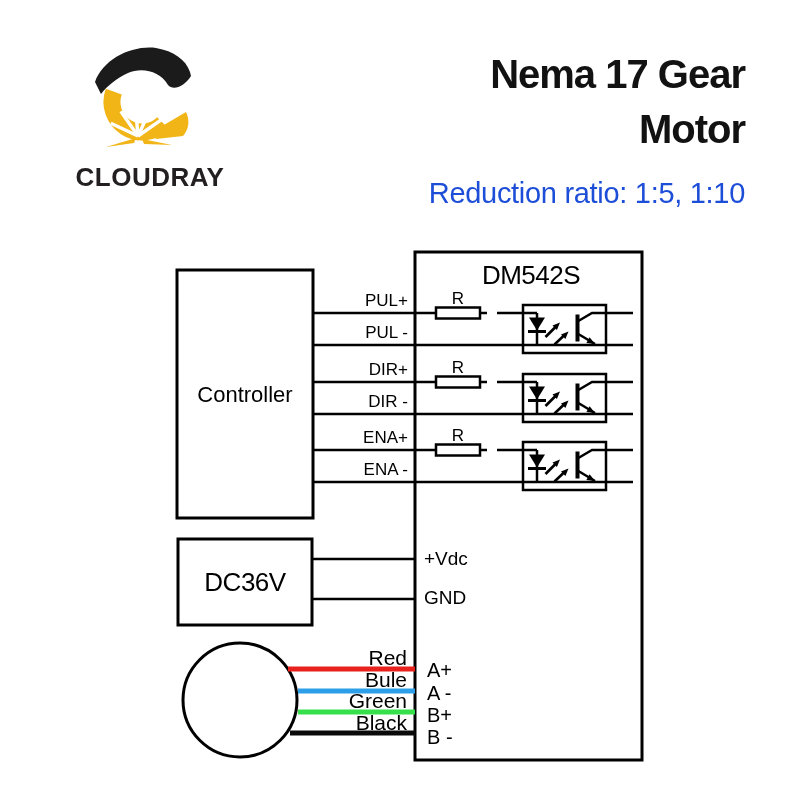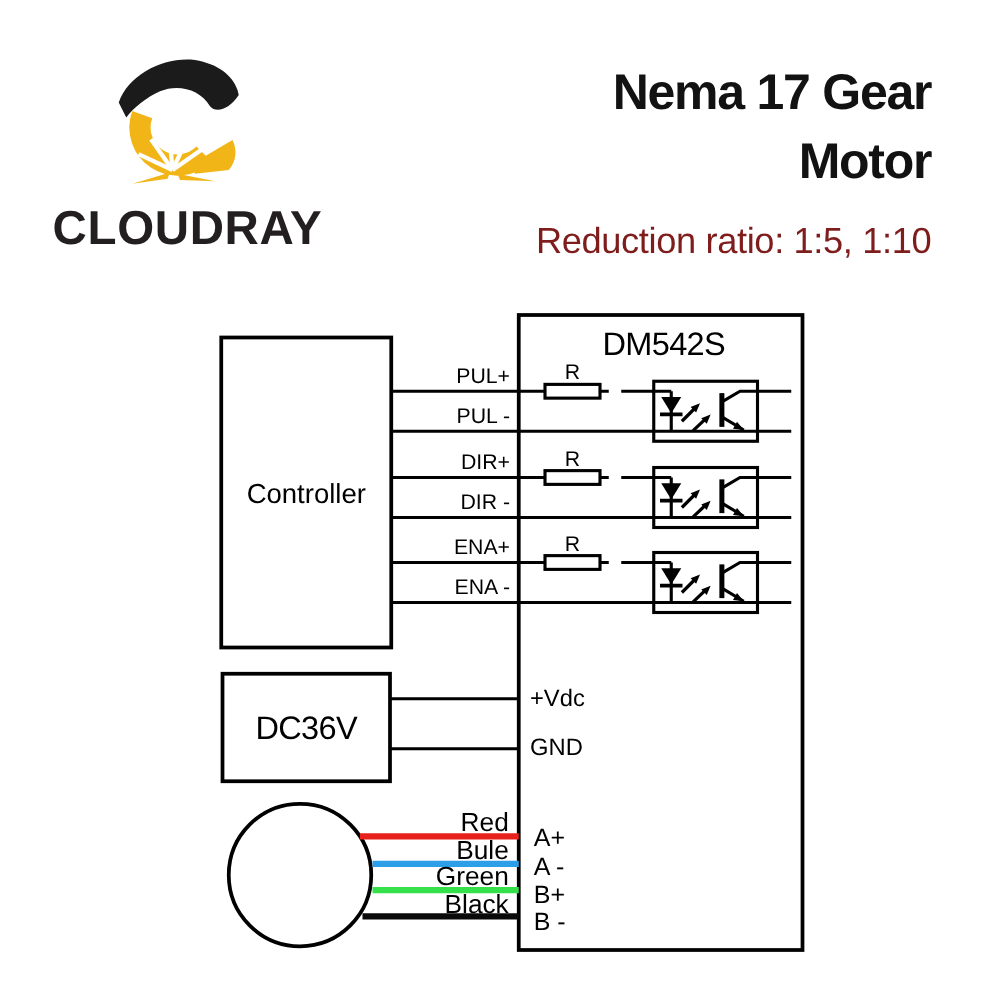--- a/index.html
+++ b/index.html
@@ -1,24 +1,24 @@
 <!DOCTYPE html>
 <html><head>
 <meta charset="utf-8">
 <style>
   html,body{margin:0;padding:0;background:#fff;}
   .page{position:relative;width:800px;height:800px;background:#ffffff;
         font-family:"Liberation Sans",sans-serif;overflow:hidden;}
   .logo-svg{position:absolute;left:90px;top:44px;}
   .brand{position:absolute;left:40px;top:162px;width:220px;text-align:center;
-         font-size:38px;font-weight:700;letter-spacing:.5px;color:#231f20;}
+         font-size:26px;font-weight:700;letter-spacing:.5px;color:#231f20;}
   .title{position:absolute;top:47px;right:55px;text-align:right;
          font-size:40px;line-height:55px;font-weight:700;letter-spacing:-1px;color:#121212;}
   .subtitle{position:absolute;top:177px;right:55px;text-align:right;
-            font-size:29px;color:#7f1d1d;letter-spacing:-.3px;}
+            font-size:29px;color:#1d4ed8;letter-spacing:-.3px;}
   .diagram{position:absolute;left:0;top:0;}
   
   .ln{stroke:#000;stroke-width:2.5;fill:none;}
   .bx{stroke:#000;stroke-width:3;fill:none;}
   .obx{stroke:#000;stroke-width:2.5;fill:none;}
   .res{fill:#fff;stroke:#000;stroke-width:2.5;}
   .fil{fill:#000;stroke:none;}
   .wire{fill:none;stroke-width:5;}
   text{fill:#000;font-family:"Liberation Sans",sans-serif;}
   .f17{font-size:17px;} .f19{font-size:19px;} .f20{font-size:20px;}

